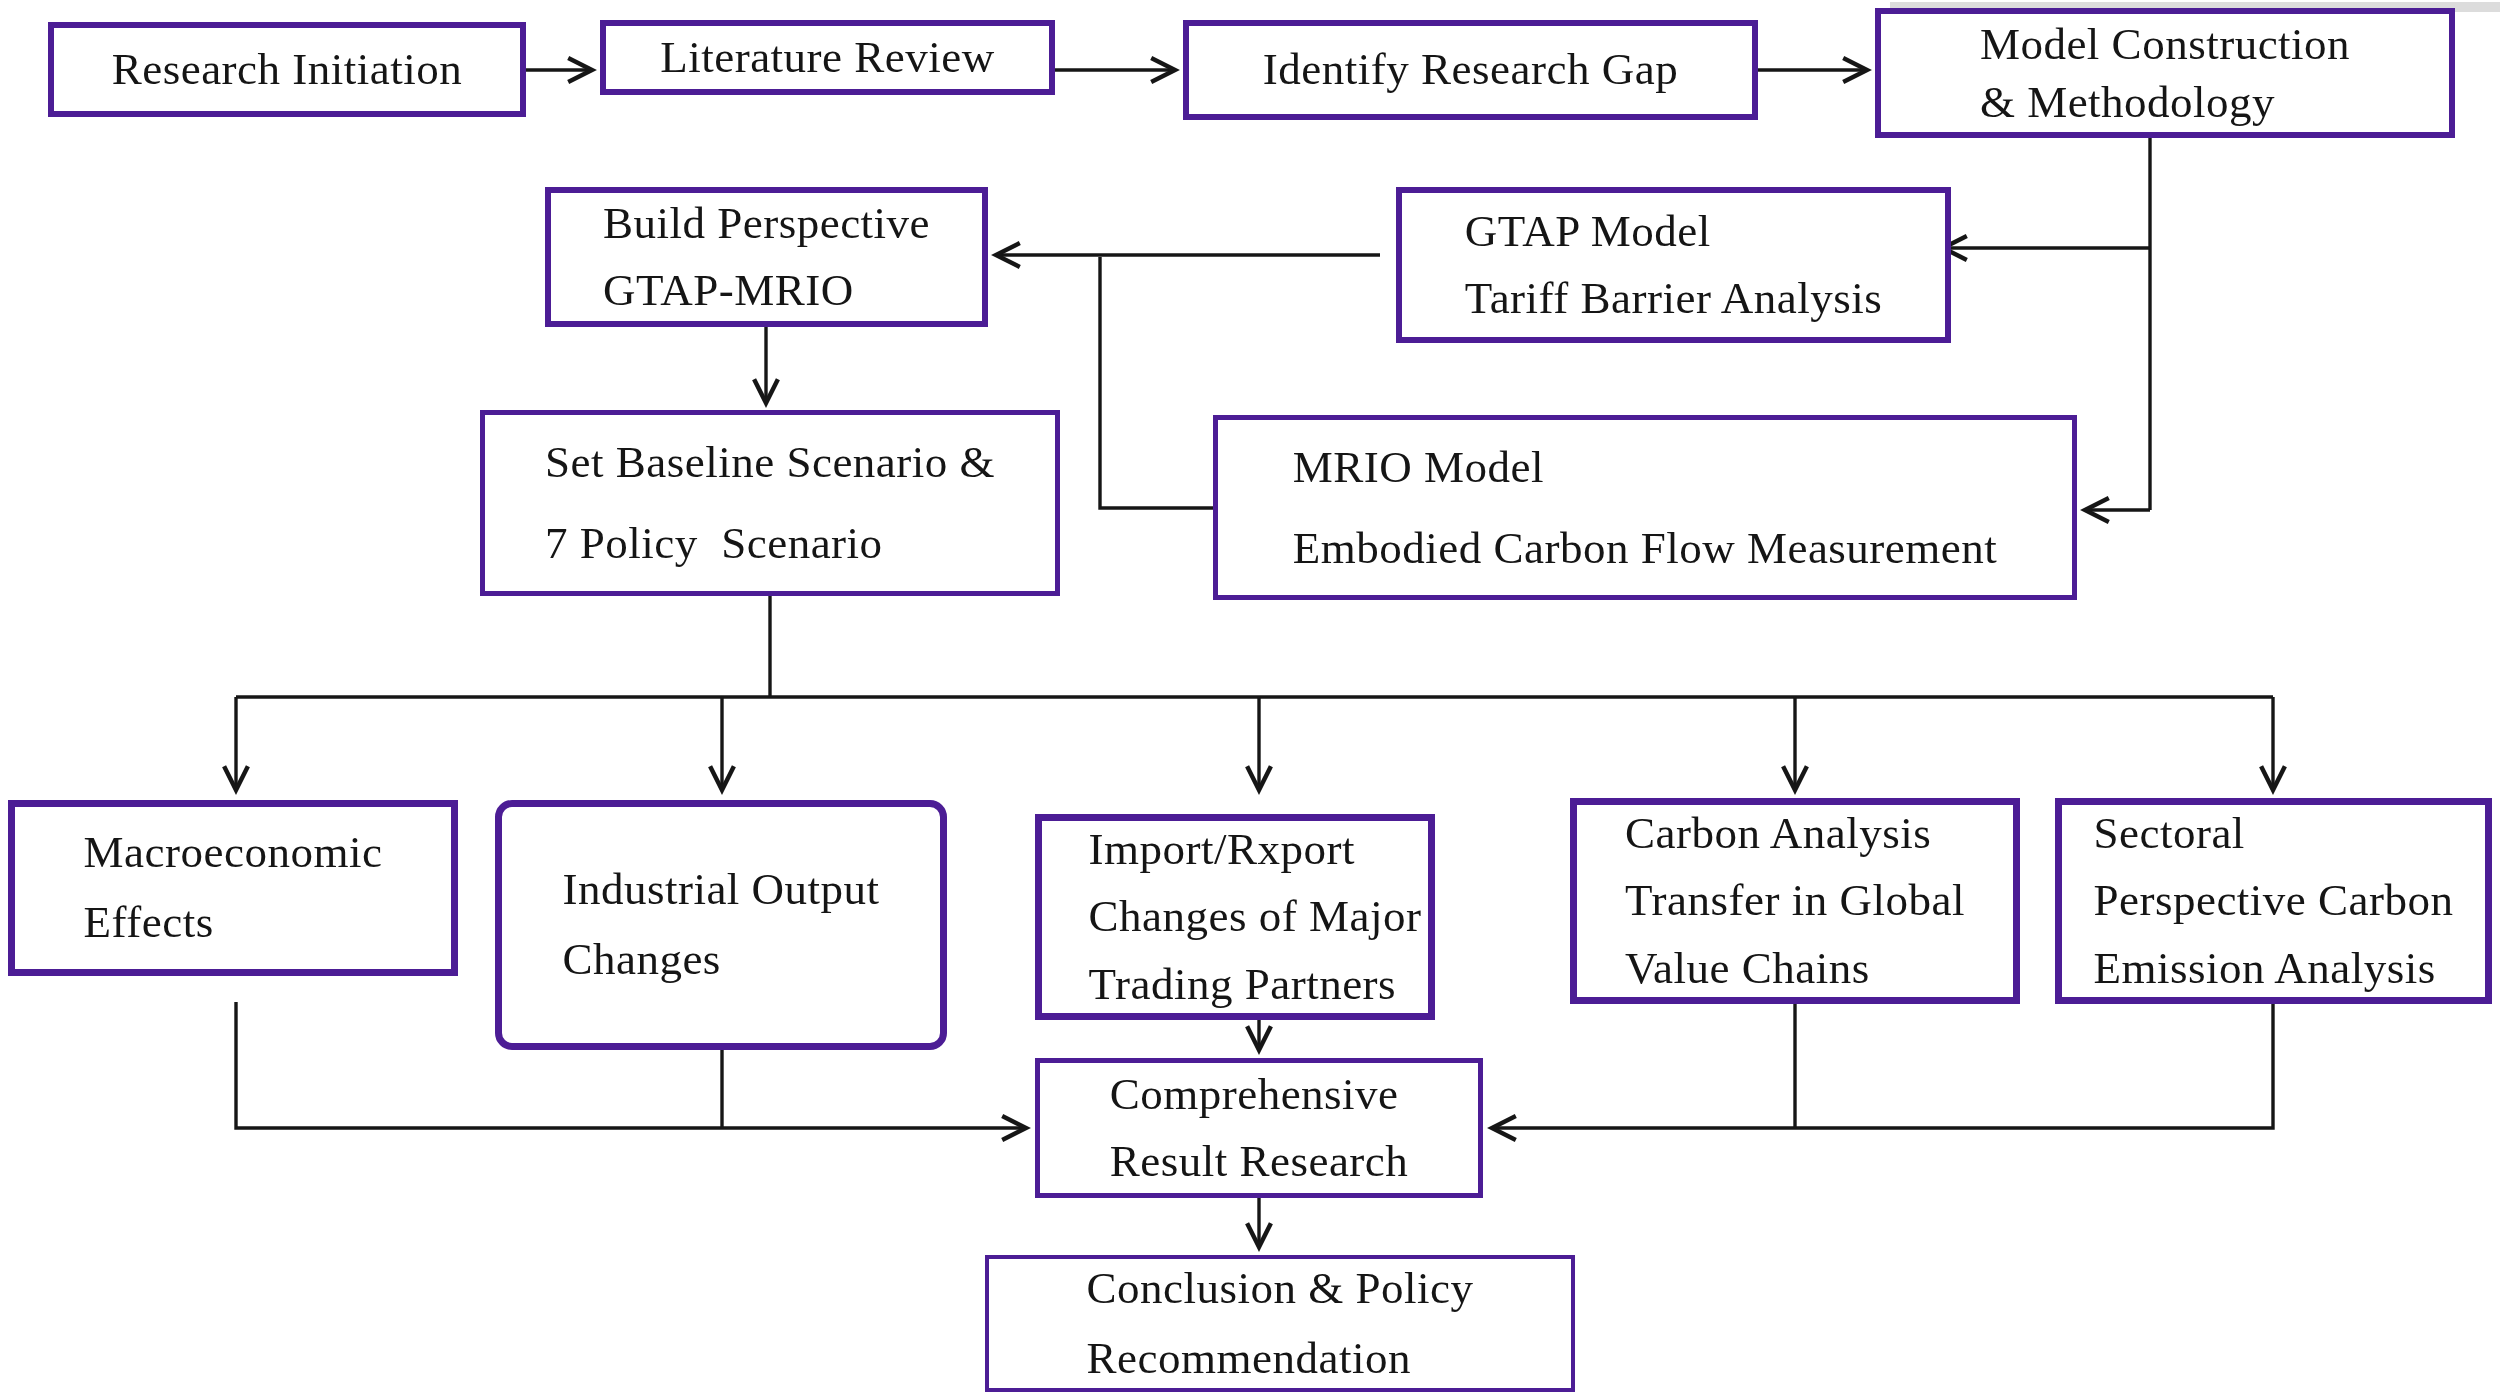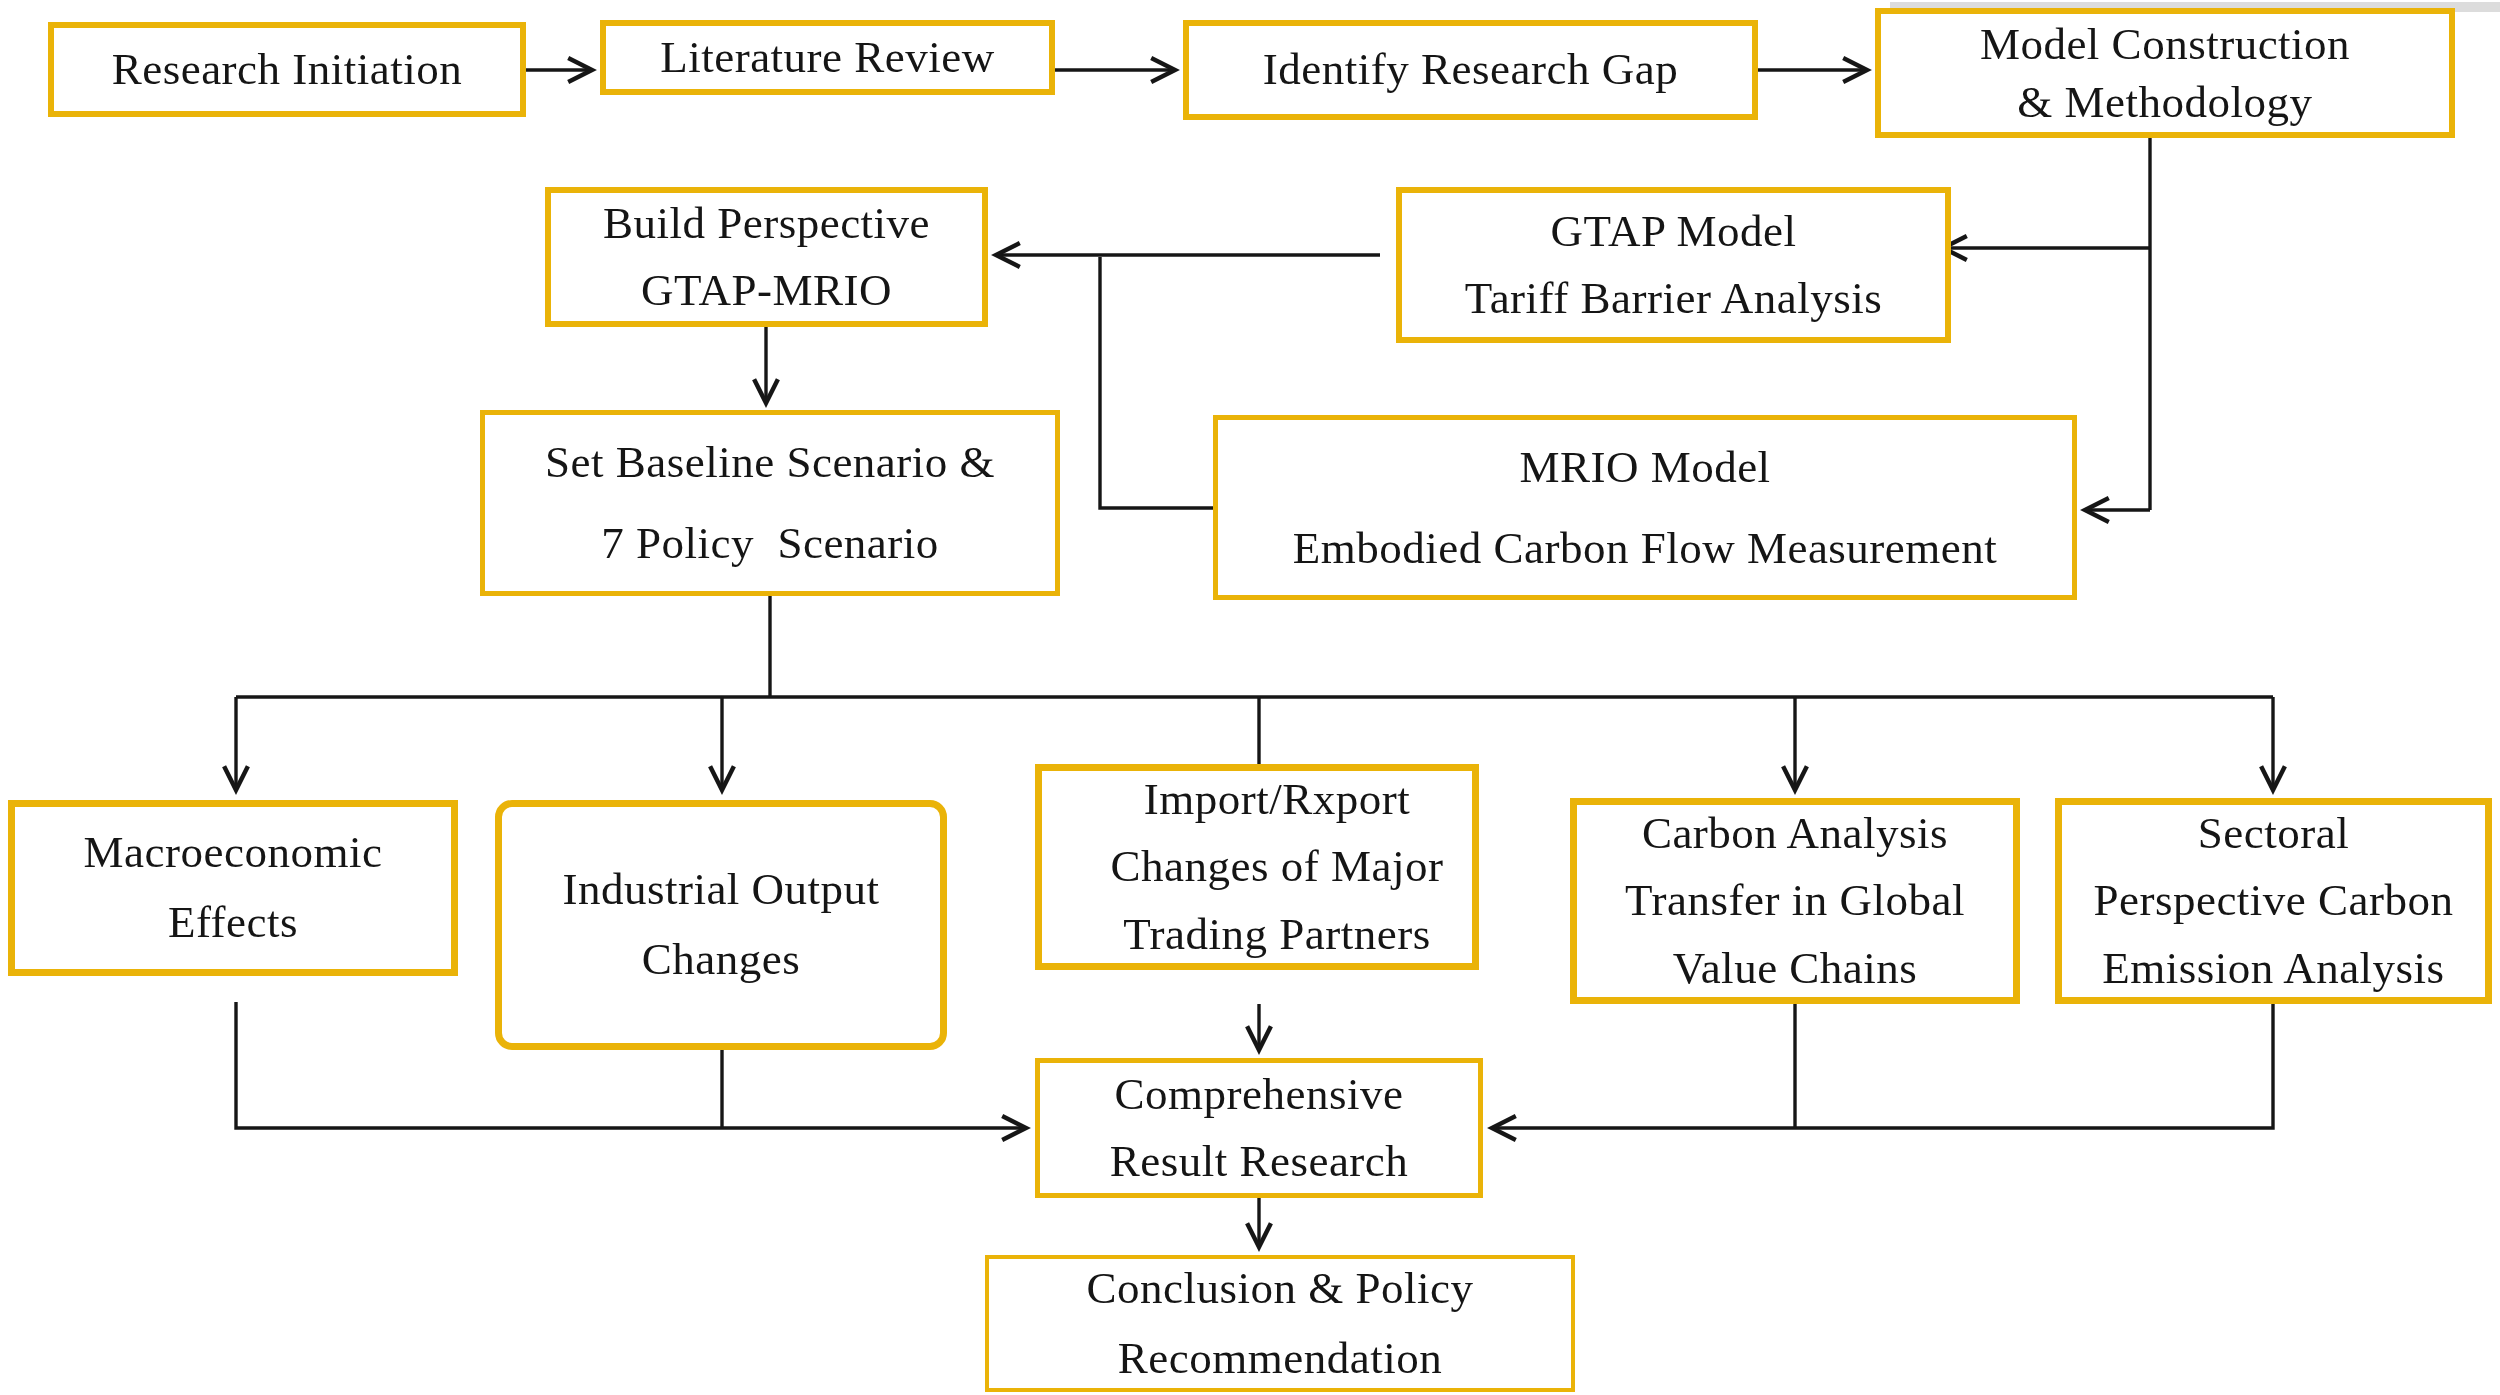--- a/index.html
+++ b/index.html
@@ -19,43 +19,42 @@
     color: #151515;
   }
   #wires {
     position: absolute;
     left: 0; top: 0;
     width: 2500px; height: 1395px;
   }
   .node {
     position: absolute;
     box-sizing: border-box;
-    border: 6px solid #eab308;
+    border: 6px solid #4c1d95;
     background: #ffffff;
     display: flex;
     align-items: center;
     justify-content: center;
-    text-align: center;
     white-space: pre-wrap;
     font-size: 45px;
     line-height: 1.42;
     letter-spacing: 0.5px;
   }
   
   .p0  { left:48px;   top:22px;   width:478px; height:95px;  }
   .p1  { left:600px;  top:20px;   width:455px; height:75px;  }
   .p2  { left:1183px; top:20px;   width:575px; height:100px; }
   .p3  { left:1875px; top:8px;    width:580px; height:130px; line-height:1.3; }
   .p4  { left:545px;  top:187px;  width:443px; height:140px; line-height:1.5; }
   .p5  { left:1396px; top:187px;  width:555px; height:156px; line-height:1.5; }
   .p6  { left:480px;  top:410px;  width:580px; height:186px; border-width:5px; line-height:1.8; }
   .p7  { left:1213px; top:415px;  width:864px; height:185px; border-width:5px; line-height:1.8; }
   .p8  { left:8px;    top:800px;  width:450px; height:176px; border-width:7px; line-height:1.55; }
   .p9  { left:495px;  top:800px;  width:452px; height:250px; border-width:7px; line-height:1.55;border-radius:17px; }
-  .p10 { left:1035px; top:764px;  width:444px; height:206px; border-width:7px; line-height:1.5;padding-left:40px;  }
+  .p10 { left:1035px; top:814px;  width:400px; height:206px; border-width:7px; line-height:1.5;padding-left:40px;  }
   .p11 { left:1570px; top:798px;  width:450px; height:206px; border-width:7px; line-height:1.5;  }
   .p12 { left:2055px; top:798px;  width:437px; height:206px; border-width:7px; line-height:1.5;  }
   .p13 { left:1035px; top:1058px; width:448px; height:140px; border-width:5px; line-height:1.5;  }
   .p14 { left:985px;  top:1255px; width:590px; height:137px; border-width:4px; line-height:1.55; }
   .scan-band {
     position: absolute;
     left: 1890px; top: 2px;
     width: 610px; height: 10px;
     background: #dcdcdc;
   }

